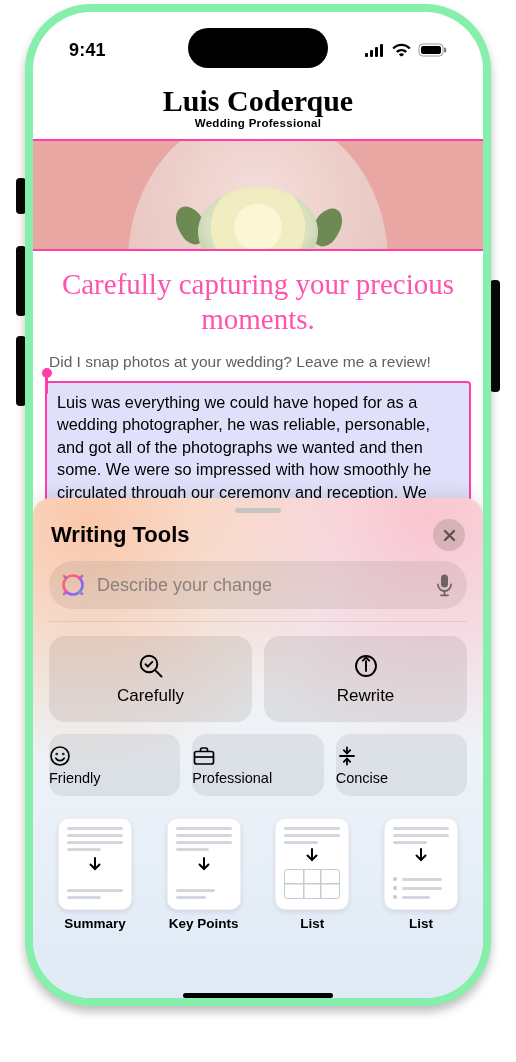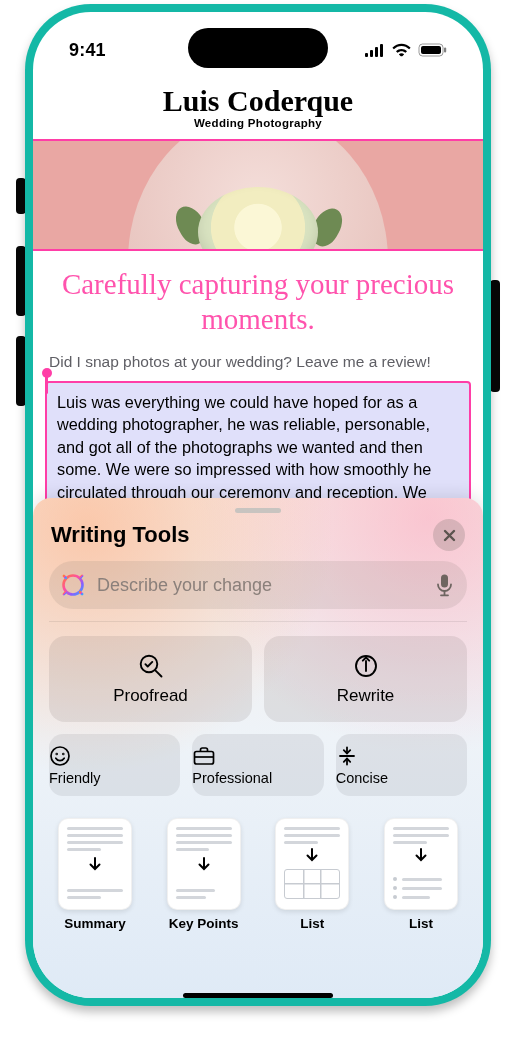--- a/index.html
+++ b/index.html
@@ -2,21 +2,21 @@
 <html><head>
 <meta charset="utf-8">
 <style>
   * { box-sizing: border-box; margin: 0; padding: 0; }
   html, body { width: 516px; height: 1062px; background: #fff; font-family: -apple-system, 'Helvetica Neue', Arial, sans-serif; }
   .canvas { position: relative; width: 516px; height: 1062px; }
 
   
   .phone {
     position: absolute; left: 25px; top: 4px; width: 466px; height: 1002px;
-    background: #14b8a6; border-radius: 66px; box-shadow: 0 6px 10px rgba(0,0,0,.25);
+    background: #86efac; border-radius: 66px; box-shadow: 0 6px 10px rgba(0,0,0,.25);
   }
   .side-btn { position:absolute; background:#070707; border-radius:4px; }
   .btn-l1 { left:16px; top:178px; width:10px; height:36px; }
   .btn-l2 { left:16px; top:246px; width:10px; height:70px; }
   .btn-l3 { left:16px; top:336px; width:10px; height:70px; }
   .btn-r  { left:490px; top:280px; width:10px; height:112px; }
 
   .screen {
     position:absolute; left:8px; top:8px; right:8px; bottom:8px;
     background:#fff; border-radius:58px; overflow:hidden;
@@ -169,21 +169,21 @@
                 <rect x="3" y="3" width="20" height="8" rx="2" fill="#000"></rect>
                 <rect x="26" y="4.5" width="2.2" height="5" rx="1.1" fill="#000" fill-opacity=".5"></rect>
               </svg>
           </span>
         </div>
       </div>
 
       <div class="content">
         <div class="brand">
           <div class="brand-name">Luis Coderque</div>
-          <div class="brand-sub">Wedding Photography</div>
+          <div class="brand-sub">Wedding Professional</div>
         </div>
 
         <div class="hero">
           <div class="dress"></div>
           <div class="leaf l1"></div>
             <div class="leaf l2"></div>
           <div class="bouquet"></div>
         </div>
 
         <div class="headline">Carefully capturing your precious moments.</div>
@@ -250,21 +250,21 @@
           <div class="tool-big">
             <span>
               <svg width="28" height="28" viewBox="0 0 28 28">
                   <g fill="none" stroke="#000" stroke-width="1.9" stroke-linecap="round" stroke-linejoin="round">
                     <circle cx="12" cy="12" r="8.3"></circle>
                     <line x1="18.3" y1="18.3" x2="24.5" y2="24.5"></line>
                     <path d="M8.4 12.2l2.3 2.3 4.6-4.6"></path>
                   </g>
                 </svg>
             </span>
-            <div class="lbl">Proofread</div>
+            <div class="lbl">Carefully</div>
           </div>
           <div class="tool-big">
             <span>
               <svg width="28" height="28" viewBox="0 0 28 28">
                   <g fill="none" stroke="#000" stroke-width="1.9" stroke-linecap="round">
                     <circle cx="14" cy="14" r="10"></circle>
                     <path d="M14 5.5l3.2 3.2M14 5.5l-3.2 3.2"></path>
                     <line x1="14" y1="9" x2="14" y2="19"></line>
                   </g>
                 </svg>

